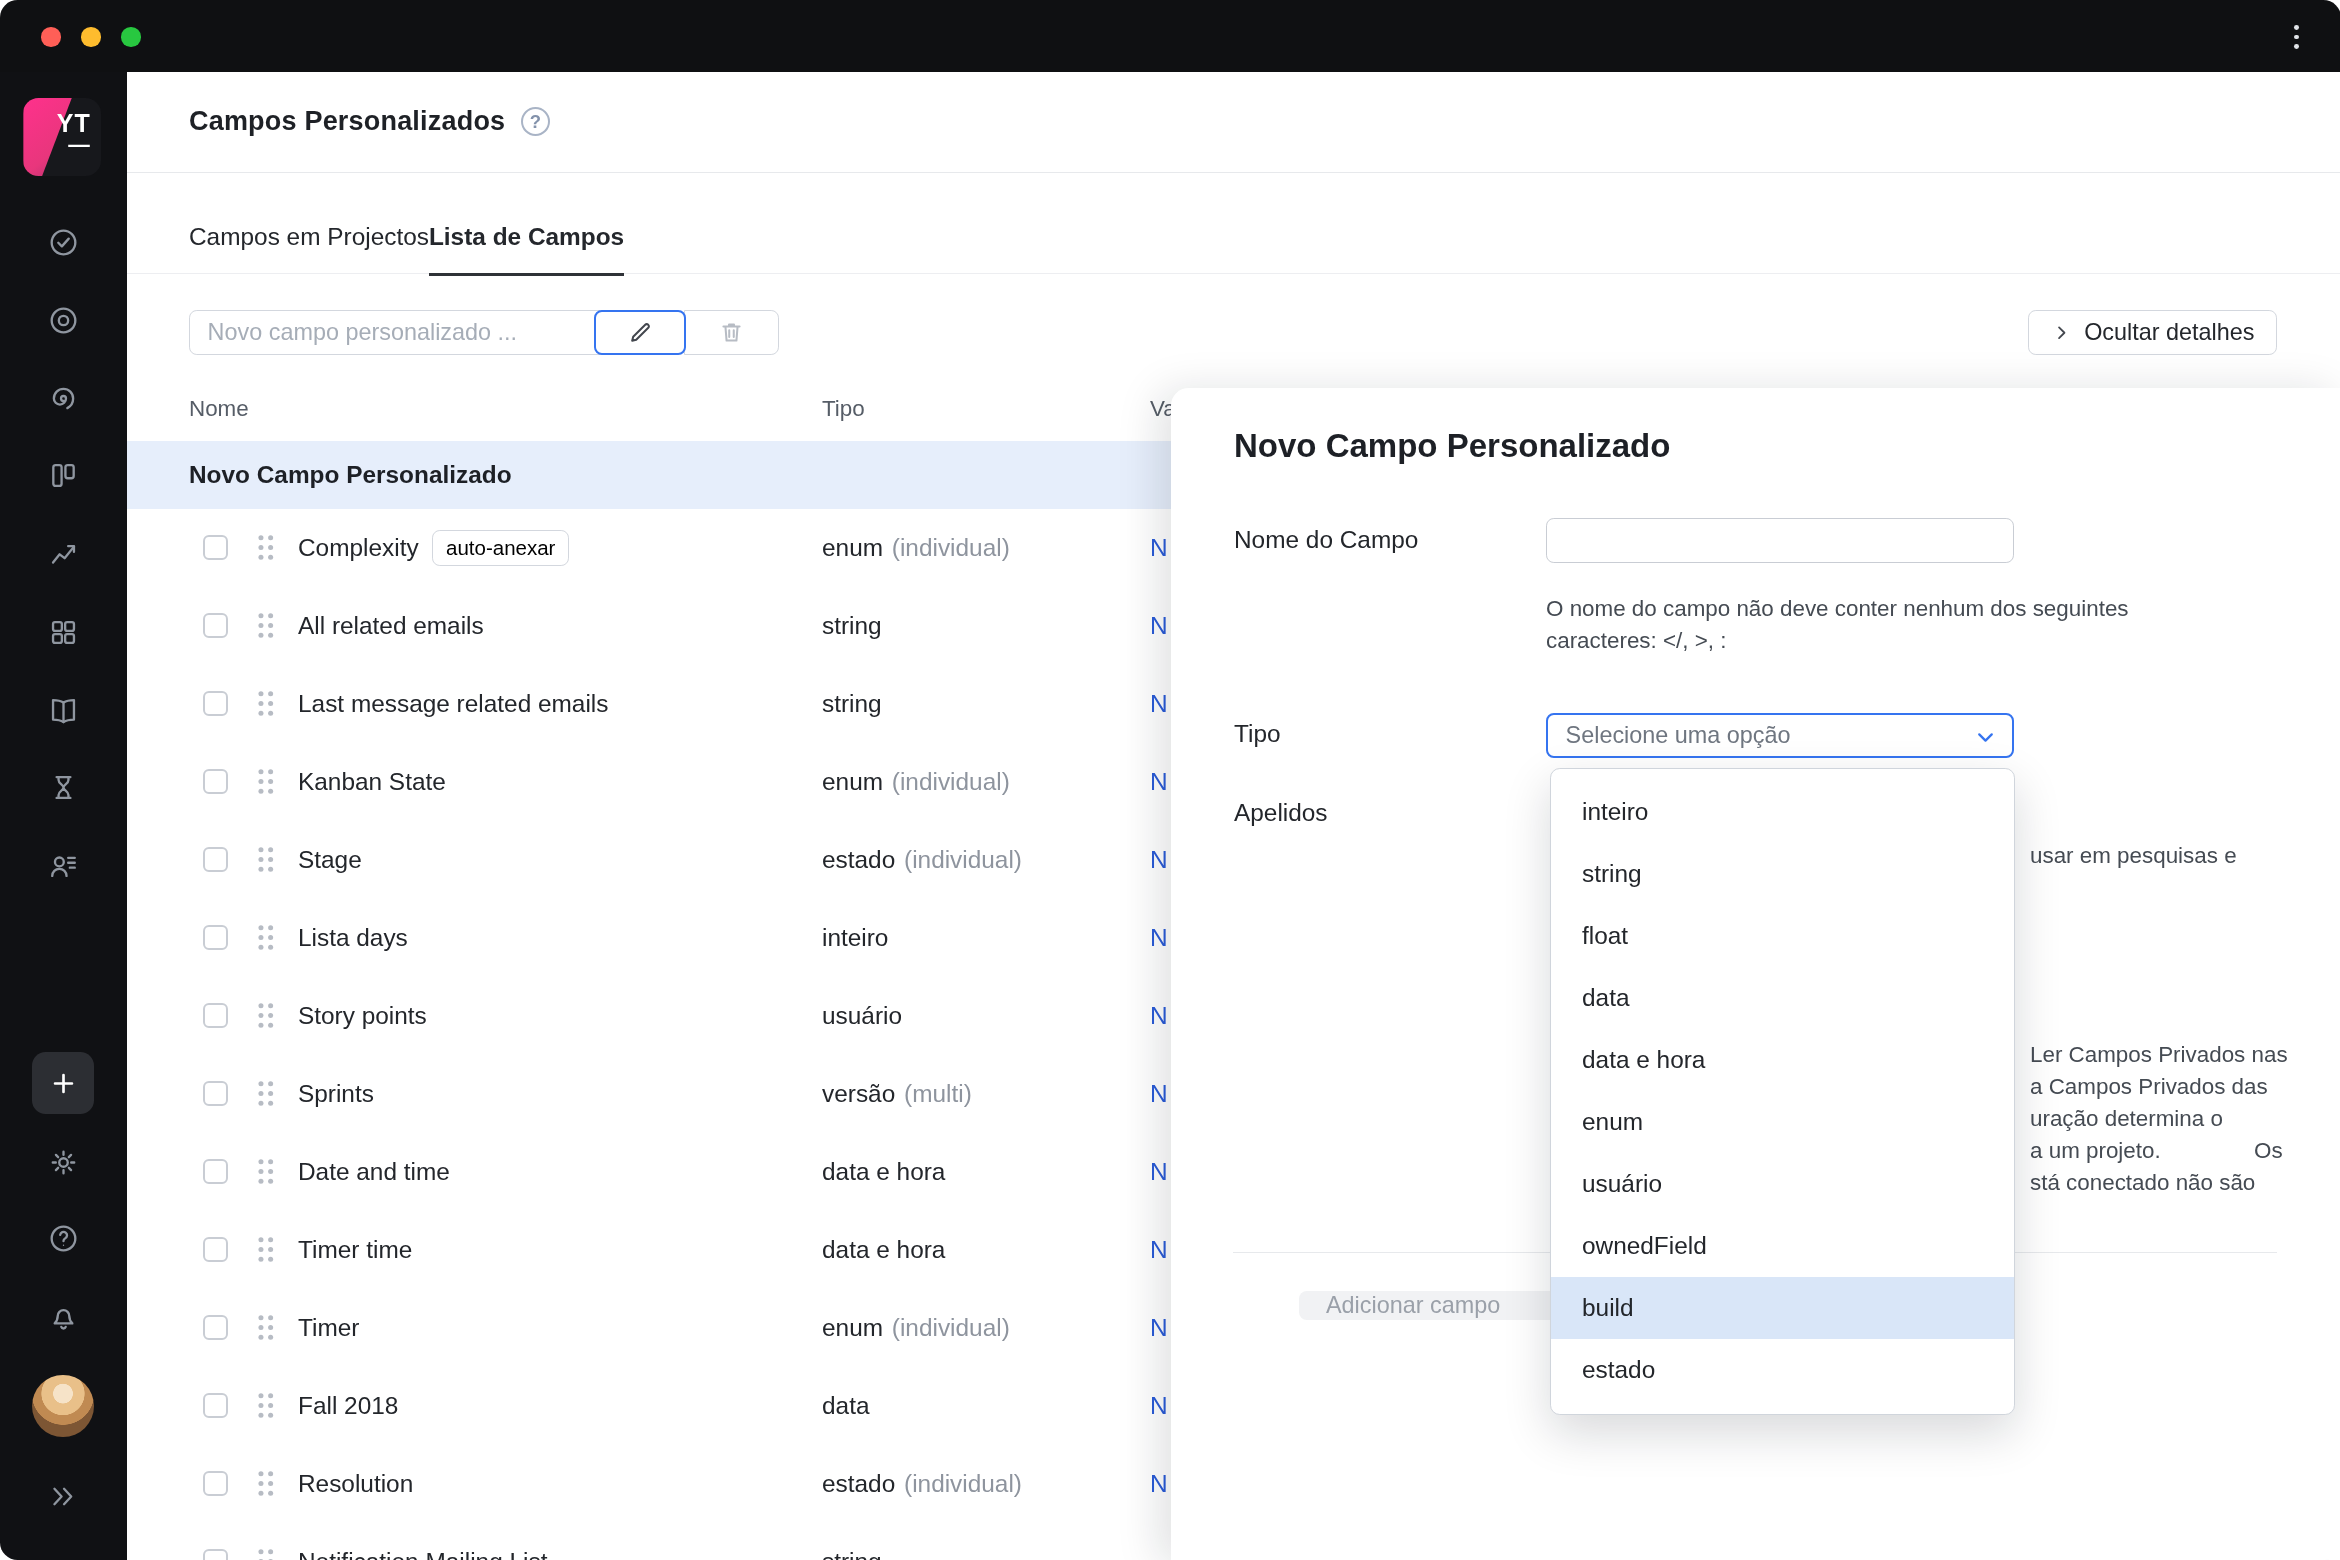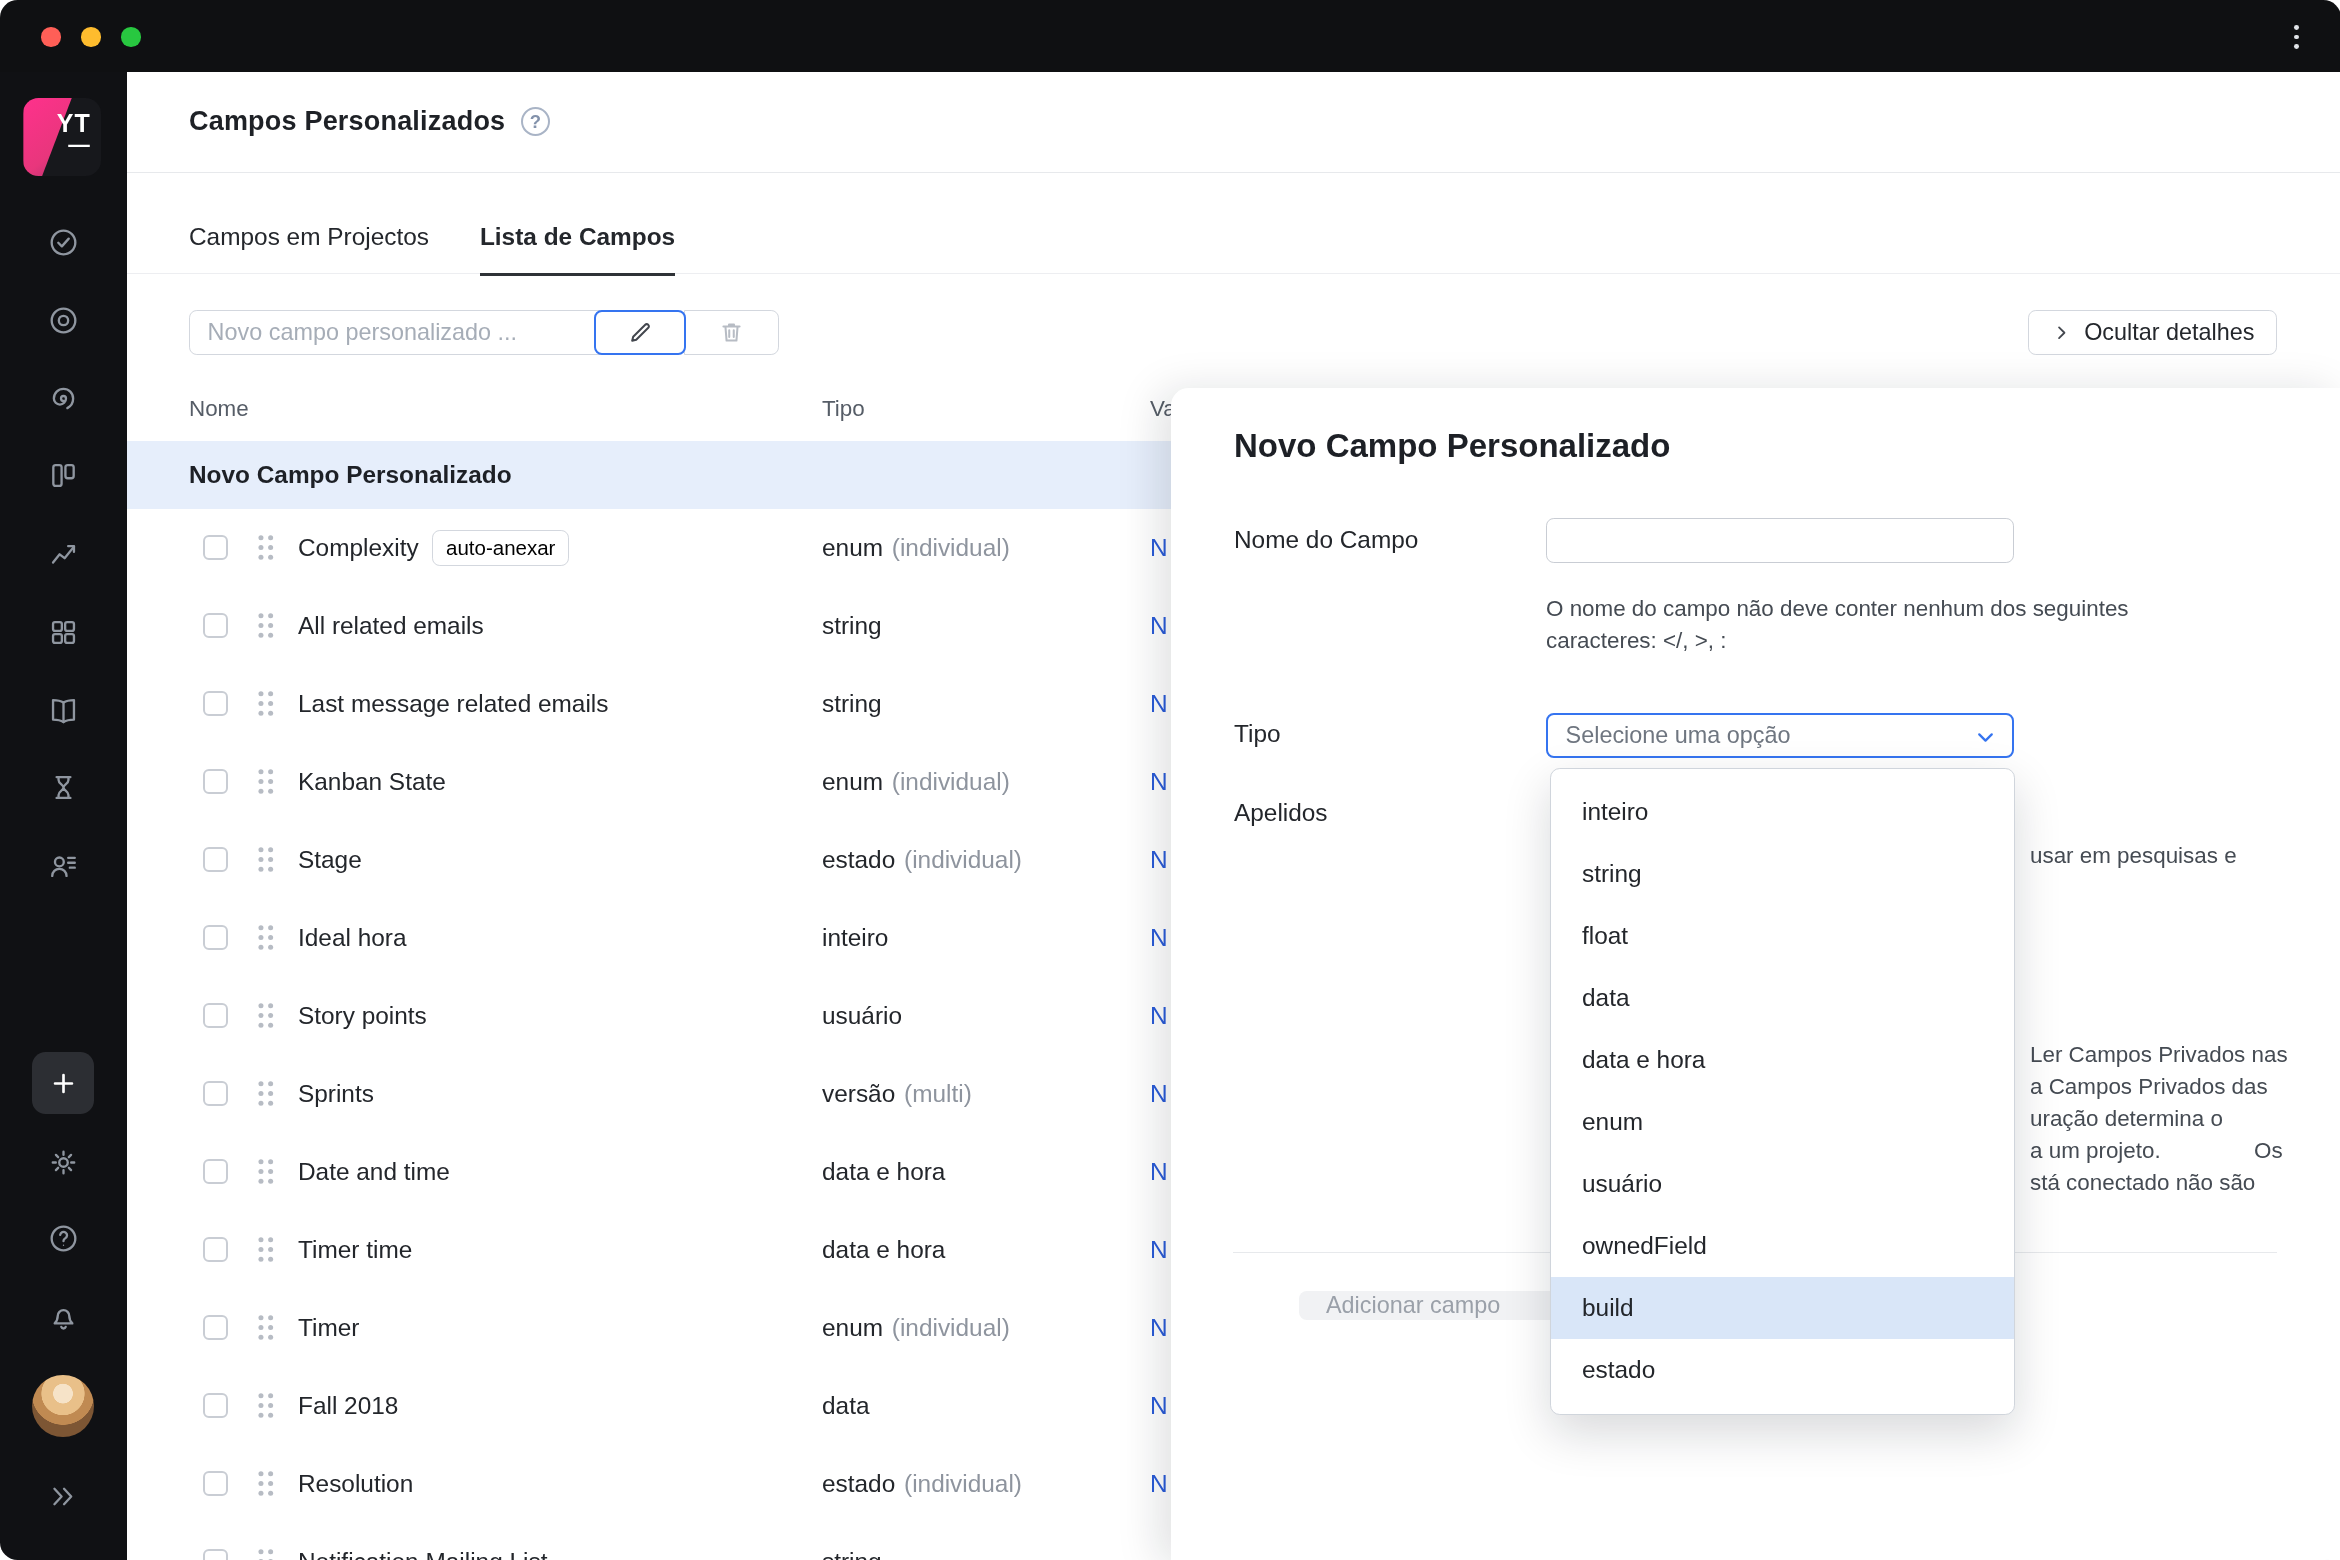--- a/index.html
+++ b/index.html
@@ -32,21 +32,21 @@
 
   
   .page-title-row { position: absolute; left: 189px; top: 94px; height: 55px; display: flex; align-items: center; gap: 15.6px; }
   .page-title { font-size: 27px; font-weight: 700; color: #1e2126; letter-spacing: 0.2px; }
   .help-badge { width: 29px; height: 29px; border-radius: 50%; border: 2px solid #a9b4c6; color: #8392ab; font-size: 18.5px; font-weight: 700;
                 display: flex; align-items: center; justify-content: center; cursor: pointer; }
   .header-divider { position: absolute; left: 127px; right: 0; top: 172px; height: 1px; background: #e7e9ec; }
 
   
   .tabs-underline { position: absolute; left: 127px; right: 0; top: 273px; height: 1px; background: #edeef1; }
-  .tabs { position: absolute; left: 189px; top: 222px; display: flex; gap: 51px; }
+  .tabs { position: absolute; left: 189px; top: 222px; display: flex; }
   .tab { font-size: 24.4px; color: #24272c; line-height: 29px; padding-bottom: 21.5px; cursor: pointer; }
   .tab.active { font-weight: 700; border-bottom: 3.9px solid #2f3237; }
 
   
   .filter-input { position: absolute; left: 189px; top: 310px; width: 442px; height: 45px; border: 1px solid #d3d7de; border-radius: 7.8px;
                   background: #fff; font-size: 23.4px; padding: 0 17.6px; color: #3c4047; font-family: "Liberation Sans", sans-serif; outline: none; }
   .filter-input::placeholder { color: #a6adb7; }
   .tool-btn { position: absolute; top: 310px; height: 45px; background: #fff; display: flex; align-items: center; justify-content: center; cursor: pointer; }
   .edit-btn { left: 594px; width: 92px; border: 2px solid var(--accent, #3574f0); border-radius: 7.8px; z-index: 2; }
   .delete-btn { left: 684px; width: 95px; border: 1px solid #d3d7de; border-radius: 0 7.8px 7.8px 0; z-index: 1; }
@@ -352,21 +352,21 @@
       <span class="checkbox"></span>
       <svg class="drag" width="17.6" height="29" viewBox="0 0 18 30">
           <circle cx="4" cy="5" r="2.6"></circle>
           <circle cx="14" cy="5" r="2.6"></circle>
           <circle cx="4" cy="15" r="2.6"></circle>
           <circle cx="14" cy="15" r="2.6"></circle>
           <circle cx="4" cy="25" r="2.6"></circle>
           <circle cx="14" cy="25" r="2.6"></circle>
         </svg>
       <span class="name">
-          <span class="name-text">Ideal hora</span>
+          <span class="name-text">Lista days</span>
         </span>
       <span class="type">
           <span class="type-main">inteiro</span>
         </span>
       <span class="value">N</span>
     </div>
 
     <div class="row">
       <span class="checkbox"></span>
       <svg class="drag" width="17.6" height="29" viewBox="0 0 18 30">

